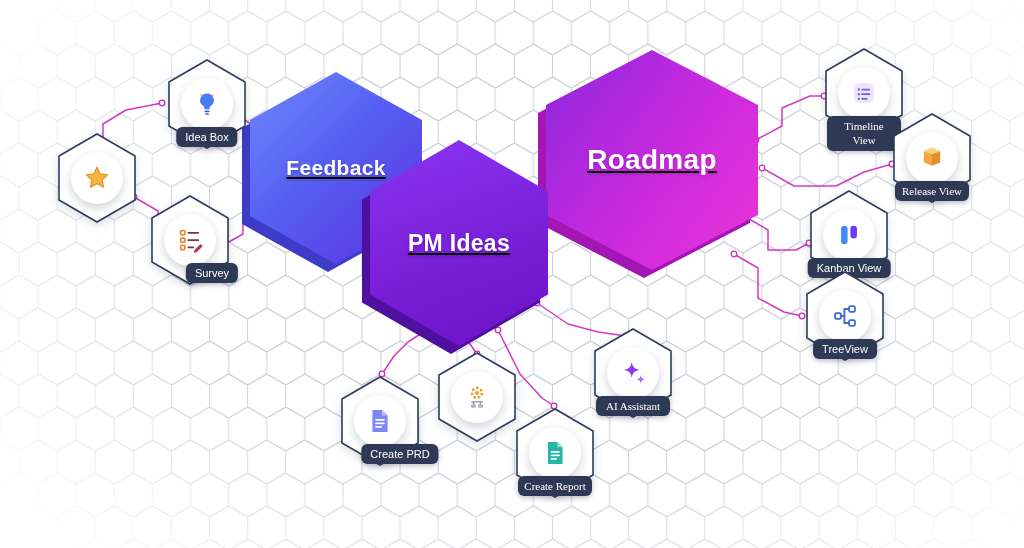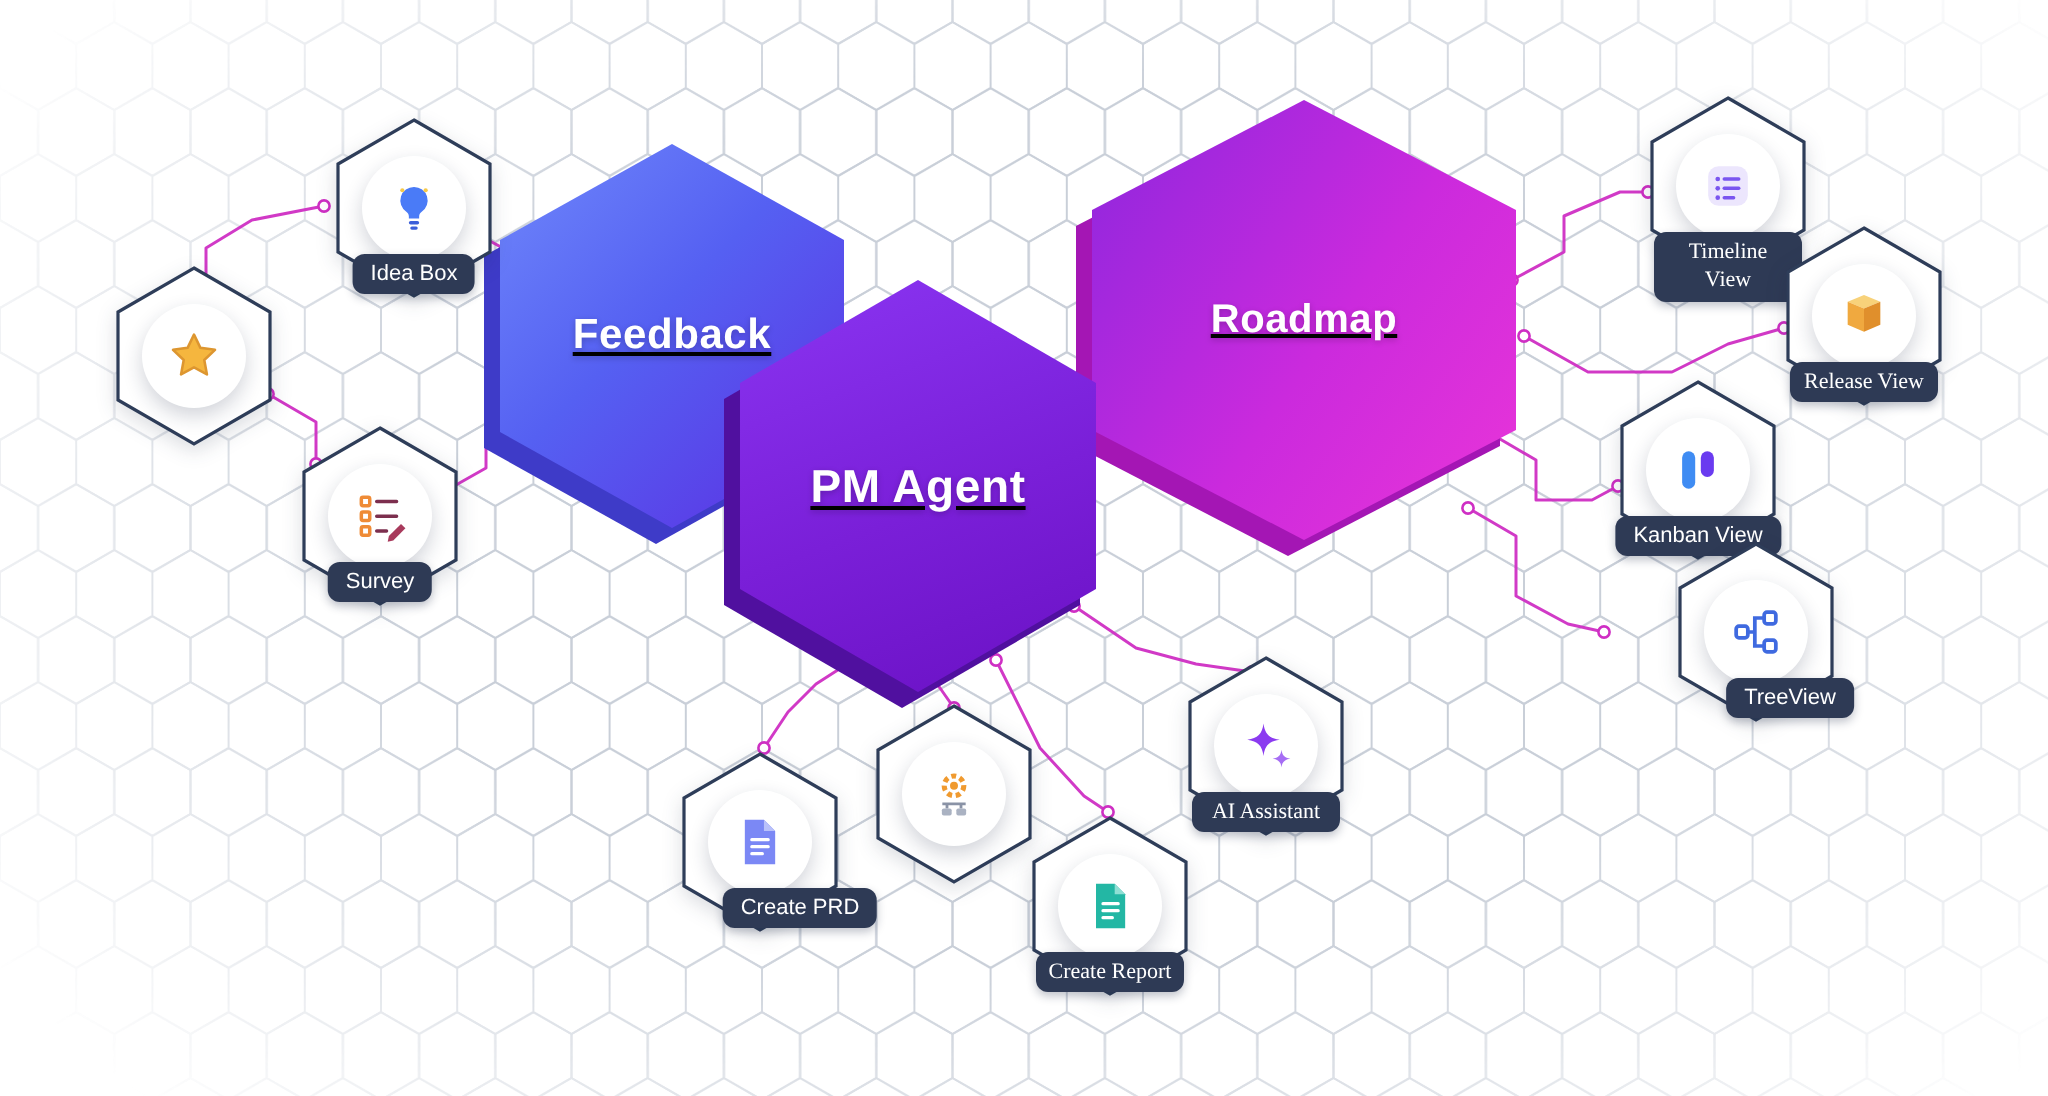--- a/index.html
+++ b/index.html
@@ -33,21 +33,21 @@
   .face { display: flex; align-items: center; justify-content: center; text-decoration: underline; }
   .face.fb { background: linear-gradient(135deg, #6f88fb 0%, #5560f2 45%, #5c2ee2 100%); }
   .face.pm { background: linear-gradient(160deg, #8a35f2 0%, #7a1fd8 55%, #6a11c4 100%); }
   .face.rm { background: linear-gradient(125deg, #9227dd 5%, #cb2add 55%, #ea35d8 100%); }
   .bigtitle {
     color: #ffffff; font-weight: 700; letter-spacing: .3px;
     text-shadow: 0 1px 3px rgba(0,0,0,.22);
   }
   .bigtitle.fb { font-size: 21px; }
   .bigtitle.pm { font-size: 23px; }
-  .bigtitle.rm { font-size: 20px; }
+  .bigtitle.rm { font-size: 28px; }
 
   
   .node { position: absolute; width: 78px; height: 90px; z-index: 5; }
   .node .hexo { position: absolute; left: 0; top: 0; filter: drop-shadow(0 3px 5px rgba(25,35,65,.16)); }
   .node .circle {
     position: absolute; left: 13px; top: 19px; width: 52px; height: 52px;
     border-radius: 50%; background: #ffffff;
     box-shadow: 0 4px 10px rgba(25,35,65,.20);
     display: flex; align-items: center; justify-content: center;
   }
@@ -133,21 +133,21 @@
   <div class="bighex" style="left:546px; top:50px; width:212px; height:220px;">
     <div class="hexshape depth rm"></div>
     <div class="hexshape face rm">
       <span class="bigtitle rm">Roadmap</span>
     </div>
   </div>
 
   <div class="bighex pm" style="left:370px; top:140px; width:178px; height:206px;">
     <div class="hexshape depth pm"></div>
     <div class="hexshape face pm">
-      <span class="bigtitle pm">PM Agent</span>
+      <span class="bigtitle pm">PM Ideas</span>
     </div>
   </div>
 
   <div class="node" style="left:168px; top:59px;">
     <svg class="hexo" width="78" height="90" viewBox="0 0 78 90">
         <polygon points="39,1 77,23 77,67 39,89 1,67 1,23" fill="#ffffff" stroke="#2e3d59" stroke-width="1.6"></polygon>
       </svg>
     <div class="circle">
       <svg viewBox="0 0 24 24" width="28" height="28">
         <path d="M12 3a5.8 5.8 0 0 0-3.3 10.6c.7.5 1.1 1.2 1.1 2v.9h4.4v-.9c0-.8.4-1.5 1.1-2A5.8 5.8 0 0 0 12 3z" fill="#4a7bf7"></path>
@@ -164,21 +164,21 @@
     <svg class="hexo" width="78" height="90" viewBox="0 0 78 90">
         <polygon points="39,1 77,23 77,67 39,89 1,67 1,23" fill="#ffffff" stroke="#2e3d59" stroke-width="1.6"></polygon>
       </svg>
     <div class="circle">
       <svg viewBox="0 0 24 24" width="28" height="28">
         <path d="M12 2.8l2.75 5.7 6.25.85-4.6 4.35 1.15 6.2L12 16.9l-5.55 3 1.15-6.2-4.6-4.35 6.25-.85z" fill="#f5b63e" stroke="#dd9630" stroke-width="1.1" stroke-linejoin="round"></path>
       </svg>
     </div>
   </div>
 
-  <div class="node" style="left:151px; top:213px;">
+  <div class="node" style="left:151px; top:195px;padding-left:44px;">
     <svg class="hexo" width="78" height="90" viewBox="0 0 78 90">
         <polygon points="39,1 77,23 77,67 39,89 1,67 1,23" fill="#ffffff" stroke="#2e3d59" stroke-width="1.6"></polygon>
       </svg>
     <div class="circle">
       <svg viewBox="0 0 24 24" width="28" height="28" fill="none">
         <rect x="4" y="4" width="3.6" height="3.6" rx=".7" stroke="#ef8b36" stroke-width="1.5"></rect>
         <rect x="4" y="10.3" width="3.6" height="3.6" rx=".7" stroke="#ef8b36" stroke-width="1.5"></rect>
         <rect x="4" y="16.6" width="3.6" height="3.6" rx=".7" stroke="#ef8b36" stroke-width="1.5"></rect>
         <path d="M10.6 5.8h8.5M10.6 12.1h8.5M10.6 18.4h4.2" stroke="#7c2f4e" stroke-width="1.5" stroke-linecap="round"></path>
         <path d="M15.8 20.6l5.2-5.2 1.9 1.9-5.2 5.2-2.4.5z" fill="#a83a5c"></path>
@@ -225,21 +225,21 @@
       </svg>
     <div class="circle">
       <svg viewBox="0 0 24 24" width="28" height="28">
         <rect x="5.2" y="4" width="5.6" height="16" rx="2.8" fill="#3f8cf3"></rect>
         <rect x="13.2" y="4" width="5.6" height="11" rx="2.8" fill="#6a3bf0"></rect>
       </svg>
     </div>
     <div class="pill">Kanban View</div>
   </div>
 
-  <div class="node" style="left:839px; top:271px;padding-left:34px;">
+  <div class="node" style="left:806px; top:271px;">
     <svg class="hexo" width="78" height="90" viewBox="0 0 78 90">
         <polygon points="39,1 77,23 77,67 39,89 1,67 1,23" fill="#ffffff" stroke="#2e3d59" stroke-width="1.6"></polygon>
       </svg>
     <div class="circle">
       <svg viewBox="0 0 24 24" width="28" height="28" fill="none" stroke="#3f6ae0" stroke-width="1.6">
         <rect x="3.5" y="9.5" width="5" height="5" rx="1.2"></rect>
         <rect x="15.5" y="3.5" width="5" height="5" rx="1.2"></rect>
         <rect x="15.5" y="15.5" width="5" height="5" rx="1.2"></rect>
         <path d="M8.5 12h3M11.5 12V6h4M11.5 12v6h4"></path>
       </svg>

